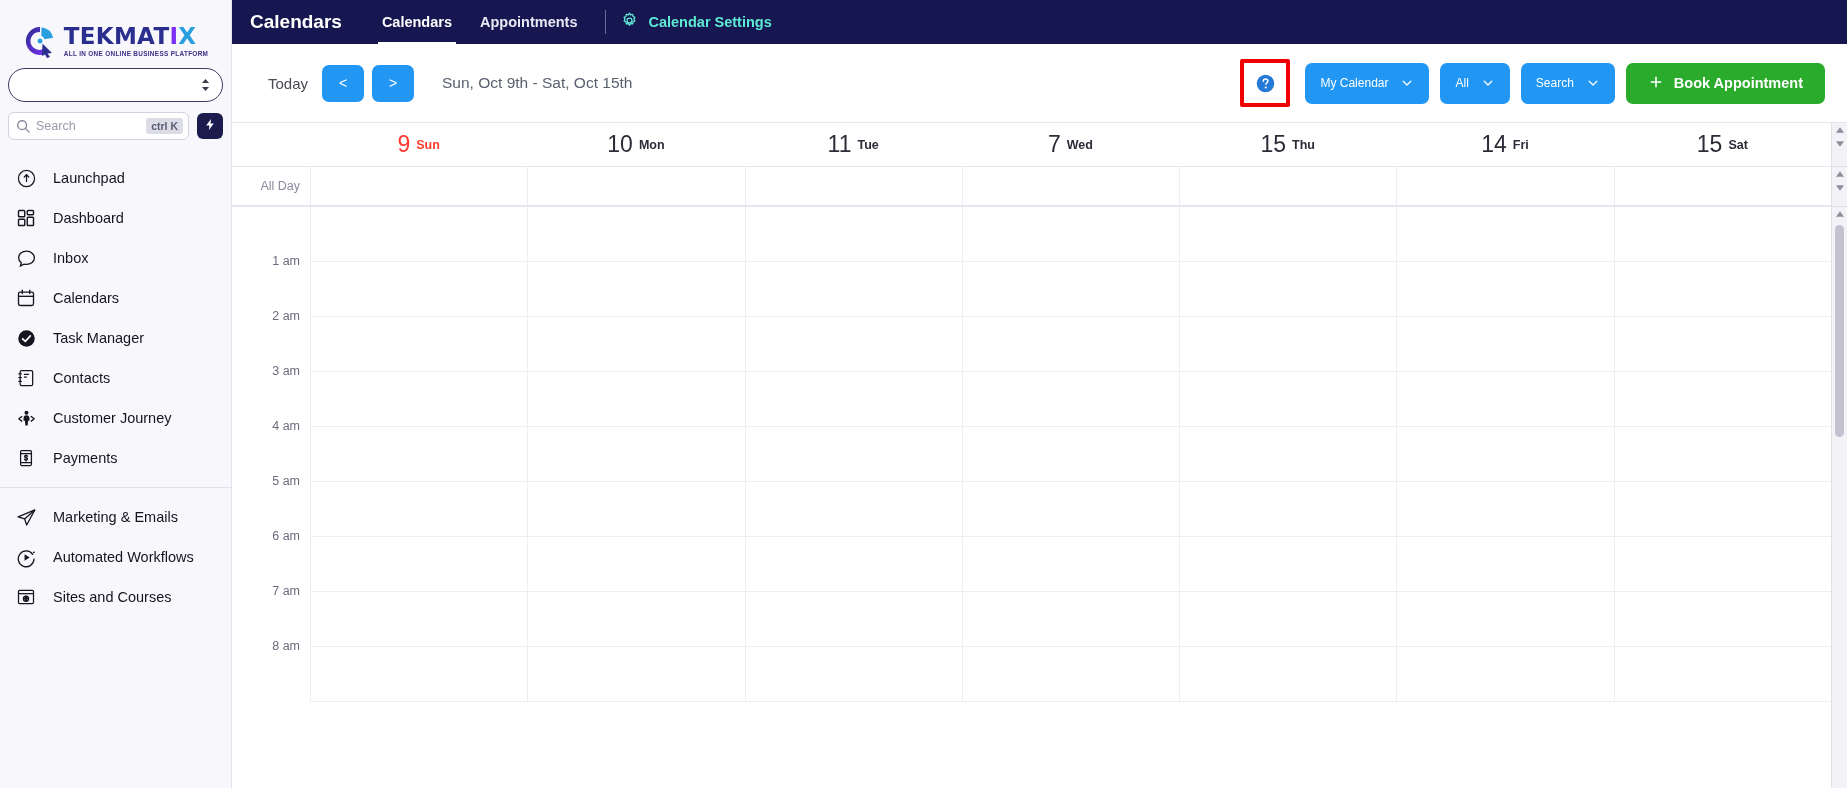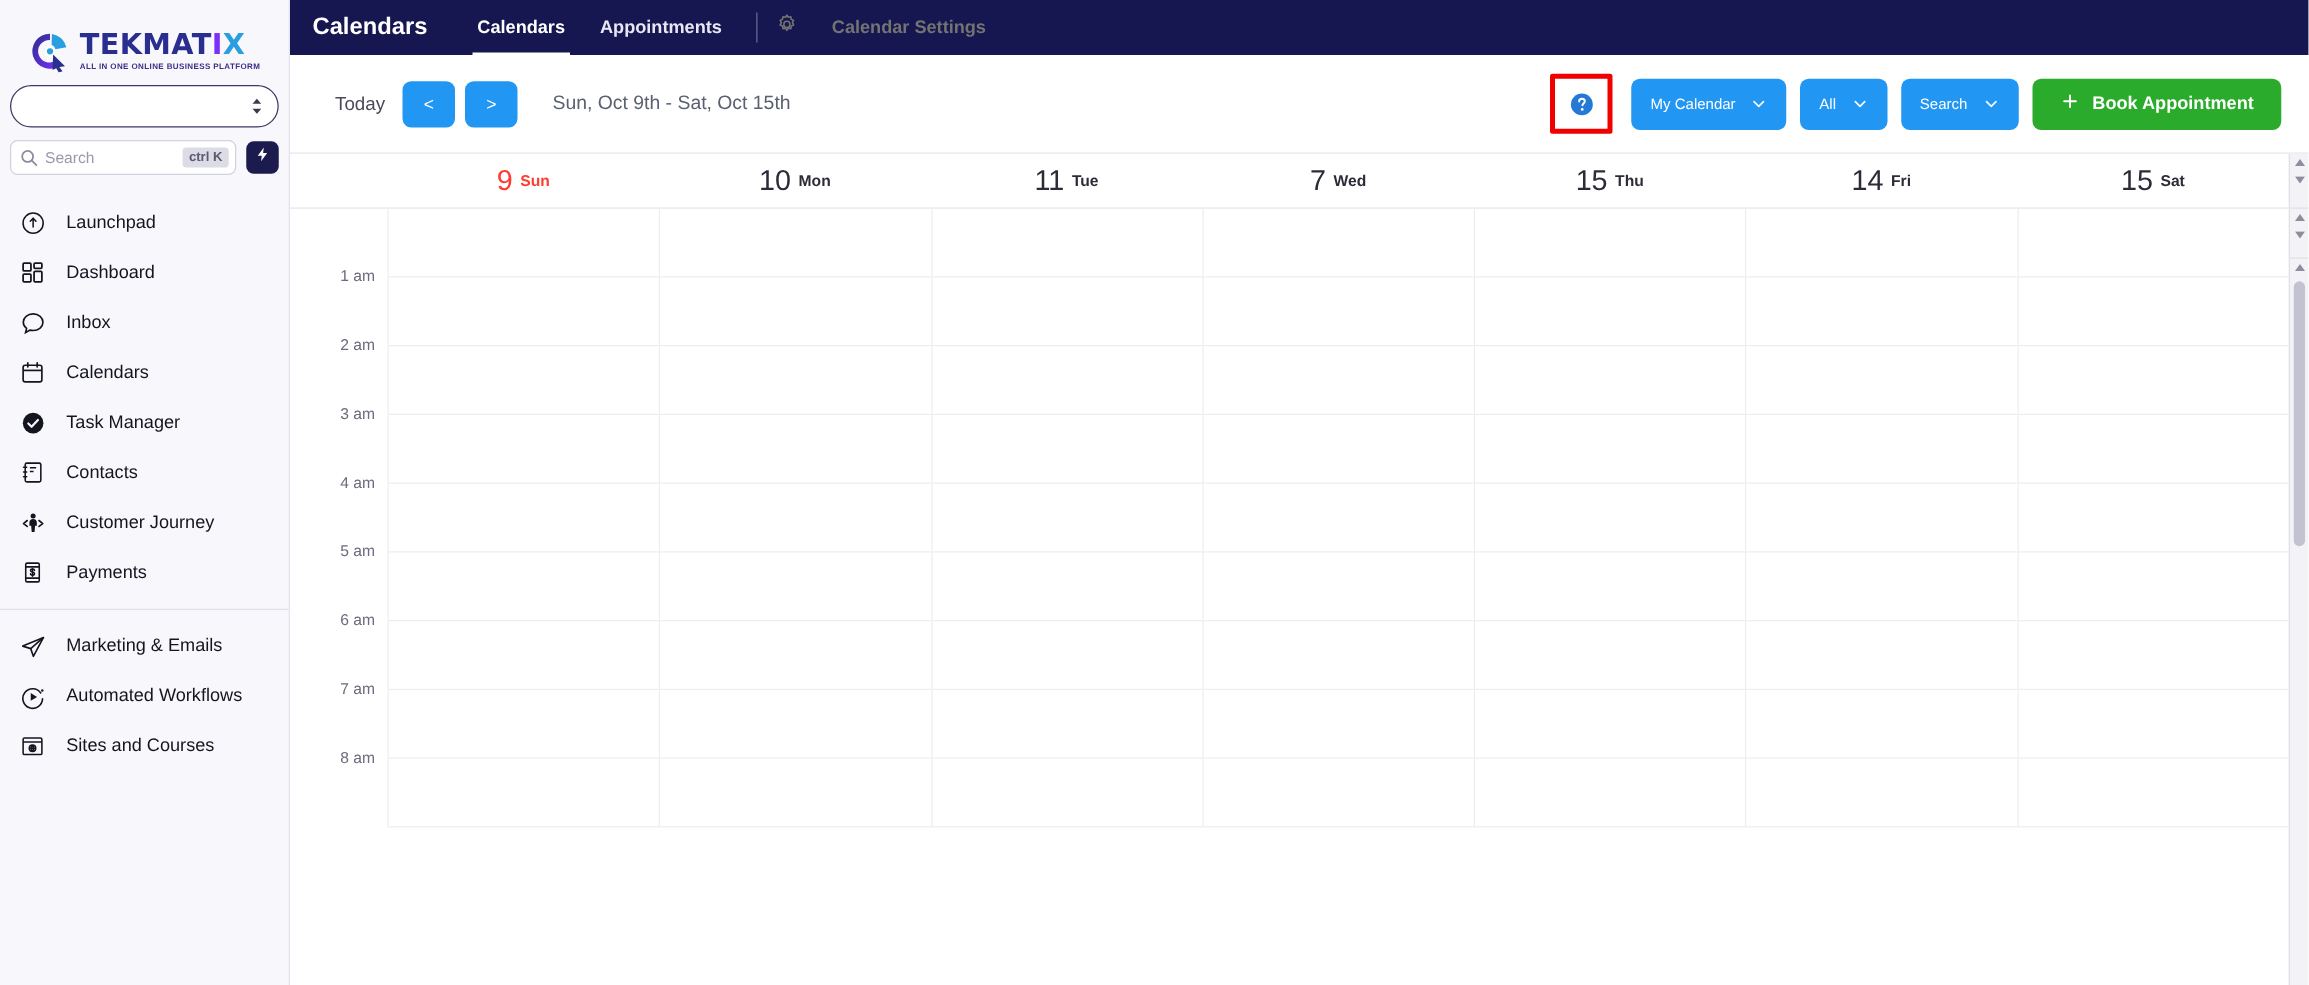--- a/index.html
+++ b/index.html
@@ -94,22 +94,22 @@
     padding: 0 14px; height: 44px; line-height: 44px; cursor: pointer;
     position: relative;
   }
   .tb-tab.active { color: #ffffff; }
   .tb-tab.active:after {
     content: ""; position: absolute; left: 10px; right: 10px; bottom: 0;
     height: 2px; background: #ffffff;
   }
   .tb-divider { width: 1px; height: 24px; background: #6a6a95; margin: 0 14px; }
   .tb-settings {
-    display: flex; align-items: center; gap: 26px; cursor: pointer;
-    color: #737373;
+    display: flex; align-items: center; gap: 9px; cursor: pointer;
+    color: #5eead4;
   }
   .tb-settings-label { font-size: 14.5px; font-weight: bold; }
 
   .toolbar {
     height: 78px; flex: 0 0 78px; display: flex; align-items: center;
     padding: 0 22px 0 22px; background: #fff;
   }
   .today-btn {
     font-size: 15px; color: #4a4a58; padding: 0 14px; cursor: pointer;
   }
@@ -488,20 +488,30 @@
           <div class="dcol">
             <span class="dnum">14</span>
             <span class="dname">Fri</span>
           </div>
           <div class="dcol">
             <span class="dnum">15</span>
             <span class="dname">Sat</span>
           </div>
         </div>
 
+        <div class="allday">
+          <div class="allday-lbl">All Day</div>
+          <div class="allday-col"></div>
+          <div class="allday-col"></div>
+          <div class="allday-col"></div>
+          <div class="allday-col"></div>
+          <div class="allday-col"></div>
+          <div class="allday-col"></div>
+          <div class="allday-col"></div>
+        </div>
 
         <div class="grid-scroll">
           <div class="grid">
             <div class="time-gutter">
               <div class="trow"></div>
               <div class="trow">
                   <span class="tlabel">1 am</span>
                 </div>
               <div class="trow">
                   <span class="tlabel">2 am</span>

